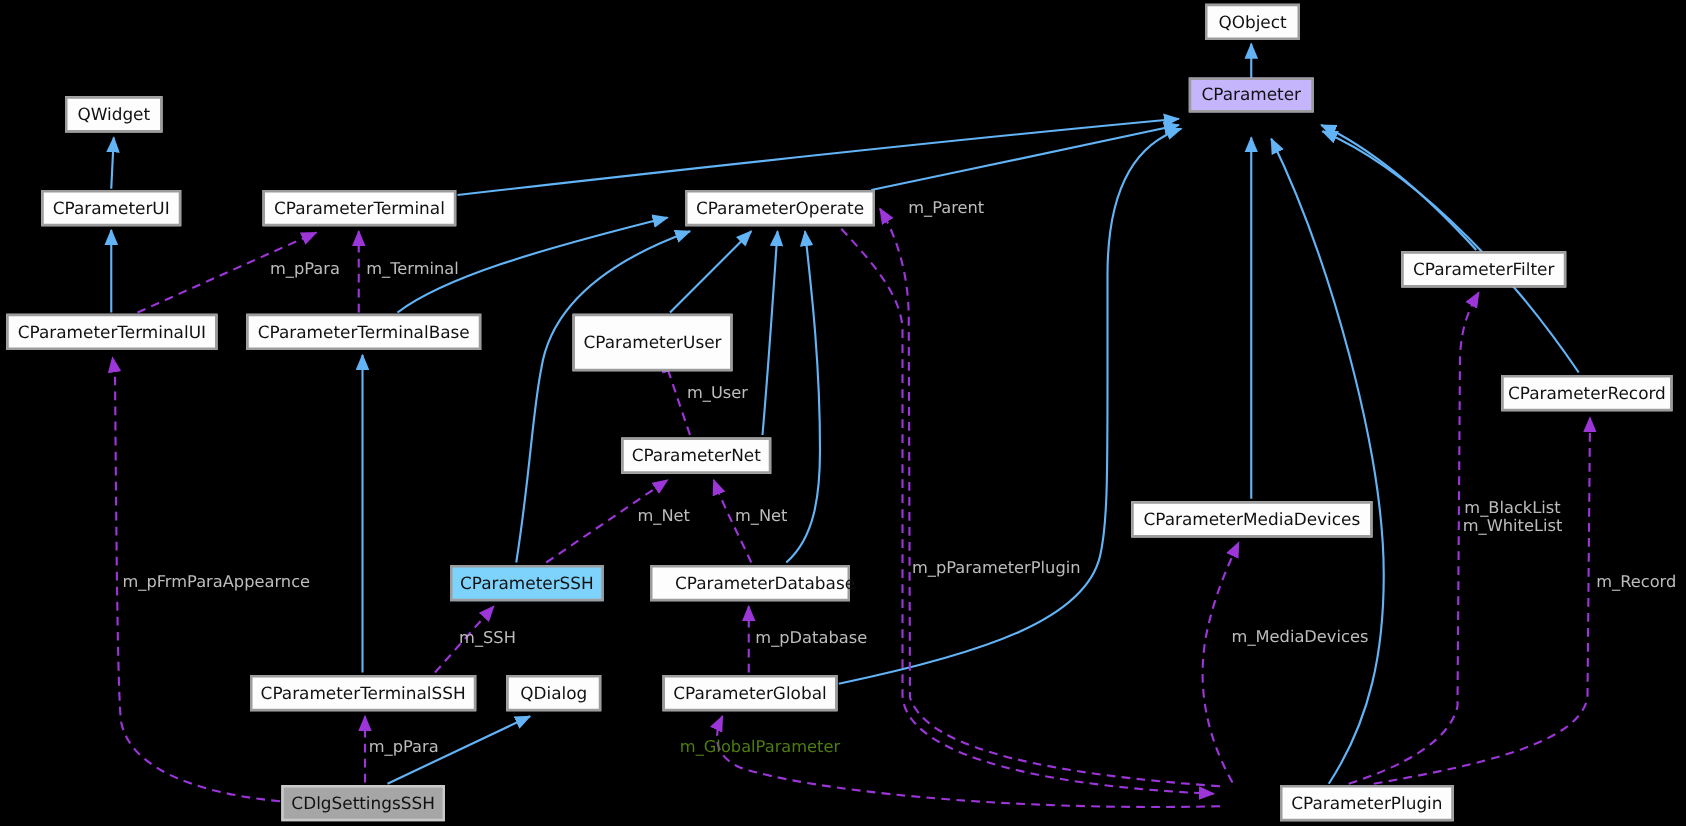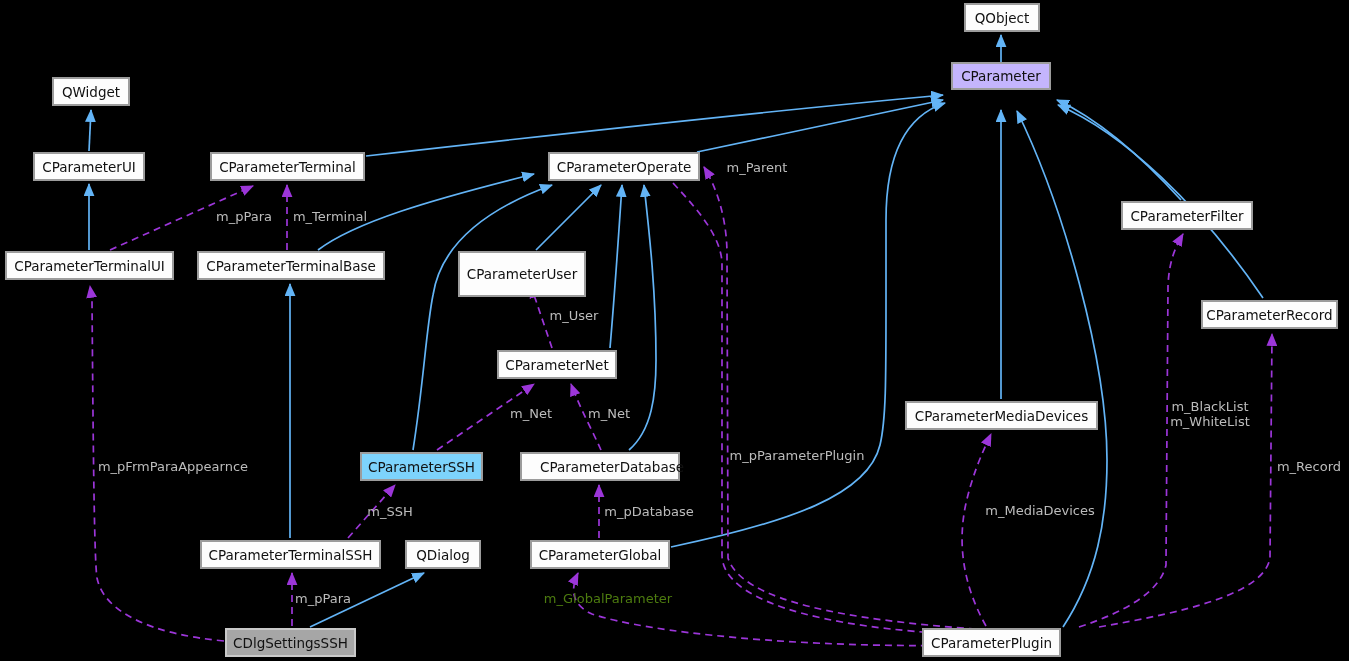--- a/index.html
+++ b/index.html
@@ -98,21 +98,21 @@
     <div class="node" style="left: 5px; top: 251px; width: 169px; height: 29px; background: rgb(253, 253, 253); border-color: rgb(156, 156, 156); color: rgb(17, 17, 17);">CParameterTerminalUI</div>
     <div class="node" style="left: 197px; top: 251px; width: 188px; height: 29px; background: rgb(253, 253, 253); border-color: rgb(156, 156, 156); color: rgb(17, 17, 17);">CParameterTerminalBase</div>
     <div class="node" style="left: 458px; top: 251px; width: 128px; height: 46px; background: rgb(253, 253, 253); border-color: rgb(156, 156, 156); color: rgb(17, 17, 17);">CParameterUser</div>
     <div class="node" style="left: 497px; top: 350px; width: 120px; height: 29px; background: rgb(253, 253, 253); border-color: rgb(156, 156, 156); color: rgb(17, 17, 17);">CParameterNet</div>
     <div class="node" style="left: 360px; top: 452px; width: 123px; height: 29px; background: #7dd3fc; border-color: rgb(156, 156, 156); color: rgb(17, 17, 17);">CParameterSSH</div>
     <div class="node" style="left: 520px; top: 452px; width: 160px; height: 29px; background: rgb(253, 253, 253); border-color: rgb(156, 156, 156); color: rgb(17, 17, 17); padding-left: 24px;">CParameterDatabase</div>
     <div class="node" style="left: 905px; top: 401px; width: 193px; height: 29px; background: rgb(253, 253, 253); border-color: rgb(156, 156, 156); color: rgb(17, 17, 17);">CParameterMediaDevices</div>
     <div class="node" style="left: 200px; top: 540px; width: 181px; height: 29px; background: rgb(253, 253, 253); border-color: rgb(156, 156, 156); color: rgb(17, 17, 17);">CParameterTerminalSSH</div>
     <div class="node" style="left: 405px; top: 540px; width: 76px; height: 29px; background: rgb(253, 253, 253); border-color: rgb(156, 156, 156); color: rgb(17, 17, 17);">QDialog</div>
     <div class="node" style="left: 530px; top: 540px; width: 140px; height: 29px; background: rgb(253, 253, 253); border-color: rgb(156, 156, 156); color: rgb(17, 17, 17);">CParameterGlobal</div>
-    <div class="node" style="left: 922px; top: 628px; width: 139px; height: 29px; background: rgb(253, 253, 253); border-color: rgb(156, 156, 156); color: rgb(17, 17, 17);">CParameterPlugin</div>
+    <div class="node" style="left: 1024px; top: 628px; width: 139px; height: 29px; background: rgb(253, 253, 253); border-color: rgb(156, 156, 156); color: rgb(17, 17, 17);">CParameterPlugin</div>
     <div class="node highlighted" style="left: 225px; top: 628px; width: 131px; height: 29px; background: rgb(166, 166, 166); border-color: rgb(201, 201, 201); color: rgb(17, 17, 17);">CDlgSettingsSSH</div>
     <div class="edge-label" style="left: 244px; top: 216px; color: rgb(188, 188, 188);">m_pPara</div>
     <div class="edge-label" style="left: 330px; top: 216px; color: rgb(188, 188, 188);">m_Terminal</div>
     <div class="edge-label" style="left: 757px; top: 167px; color: rgb(188, 188, 188);">m_Parent</div>
     <div class="edge-label" style="left: 574px; top: 315px; color: rgb(188, 188, 188);">m_User</div>
     <div class="edge-label" style="left: 531px; top: 413px; color: rgb(188, 188, 188);">m_Net</div>
     <div class="edge-label" style="left: 609px; top: 413px; color: rgb(188, 188, 188);">m_Net</div>
     <div class="edge-label" style="left: 173px; top: 466px; color: rgb(188, 188, 188);">m_pFrmParaAppearnce</div>
     <div class="edge-label" style="left: 390px; top: 511px; color: rgb(188, 188, 188);">m_SSH</div>
     <div class="edge-label" style="left: 649px; top: 511px; color: rgb(188, 188, 188);">m_pDatabase</div>

